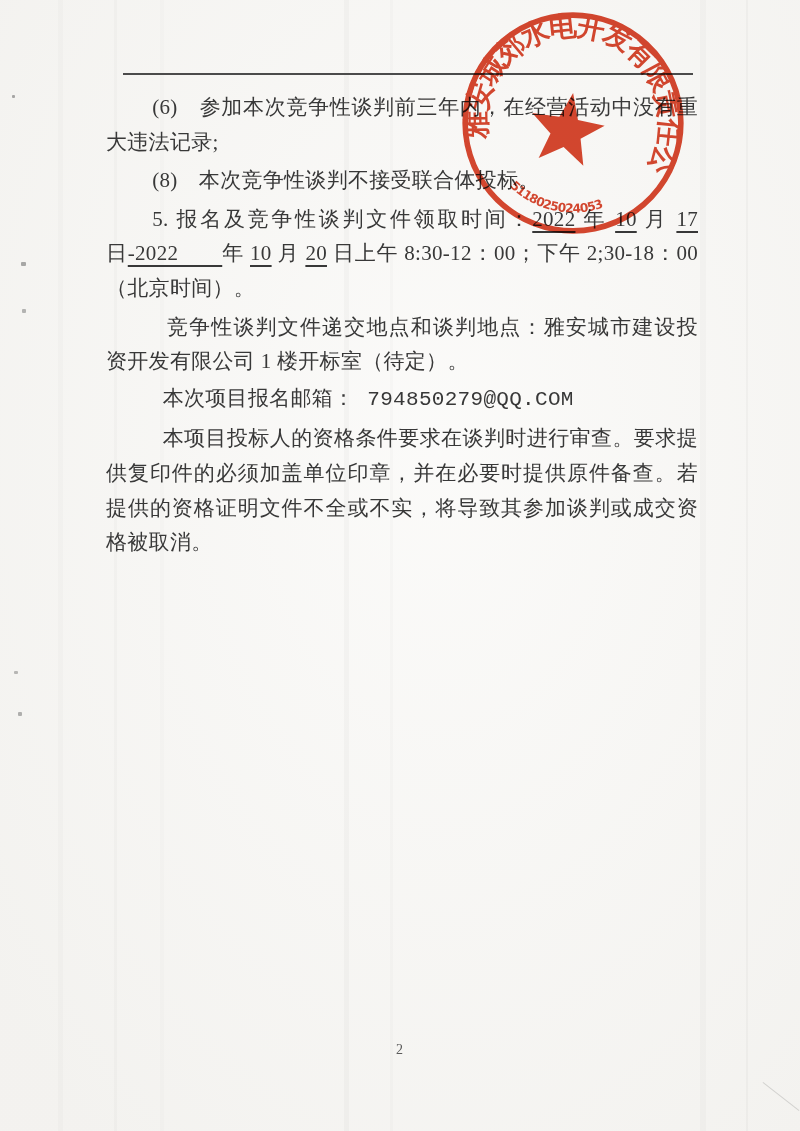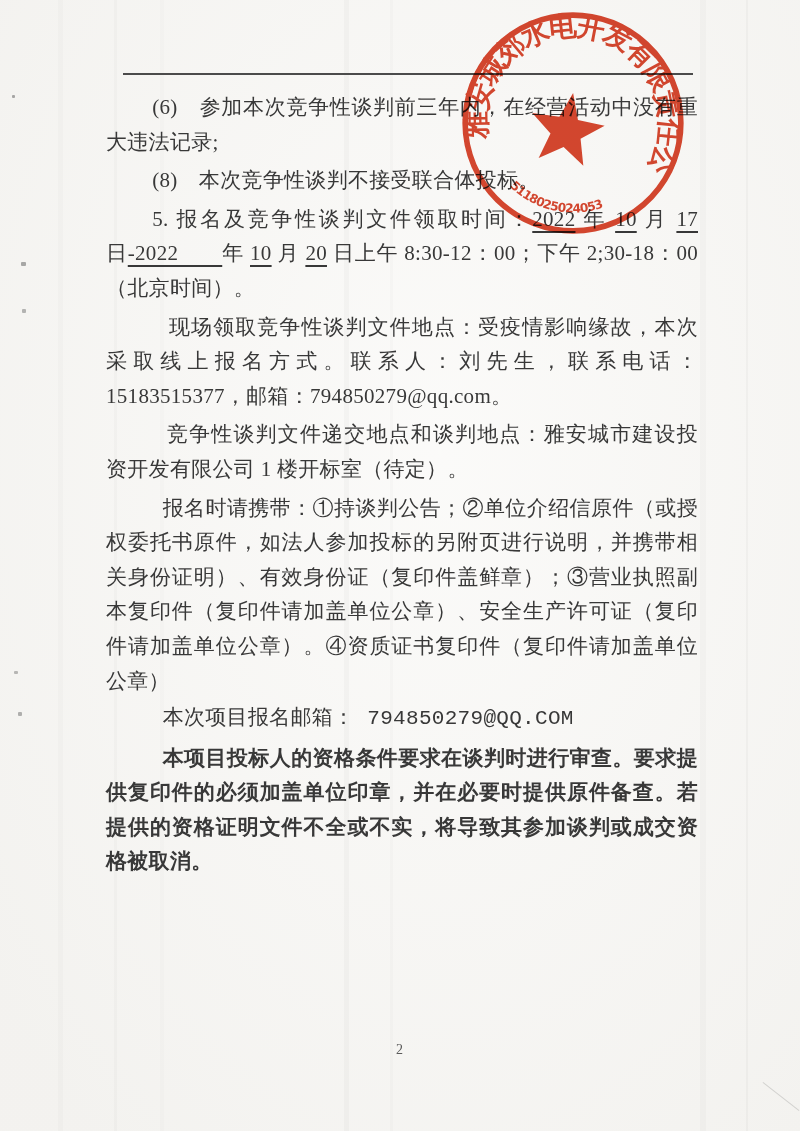--- a/index.html
+++ b/index.html
@@ -39,21 +39,21 @@
   }
   
   p[data-pname="item-6"],p[data-pname="item-7"],p[data-pname="item-8"]{text-indent:2.2em;}
   p[data-pname="clause-5"]{text-indent:2.2em;}
   p[data-pname="clause-5-venue"]{text-indent:3.0em;}
   p[data-pname="clause-6"]{text-indent:1.7em;}
   p[data-pname="clause-6-venue"]{text-indent:2.9em;}
   p[data-pname="clause-7"]{text-indent:2.3em;}
   p[data-pname="registration-items"]{text-indent:2.7em;}
   p[data-pname="registration-email"]{text-indent:2.7em;font-family:Liberation Mono, monospace;}
-  p[data-pname="qualification-review"]{text-indent:2.7em;font-weight:bold;}
+  p[data-pname="qualification-review"]{text-indent:2.7em;}
 
   .page-number{
     position:absolute;left:0;top:1042px;width:800px;
     text-align:center;font-size:14px;color:#5a5a5a;letter-spacing:1px;
   }
   .seal{
     position:absolute;left:456px;top:6px;width:234px;height:234px;
     mix-blend-mode:multiply;
     opacity:0.92;
     transform:rotate(10deg);
@@ -83,23 +83,21 @@
   <div class="speck" style="left:22px;top:309px;width:4px;height:4px;background:rgba(100,100,100,0.45);"></div>
   <div class="speck" style="left:14px;top:671px;width:4px;height:3px;background:rgba(90,90,90,0.4);"></div>
   <div class="speck" style="left:18px;top:712px;width:4px;height:4px;background:rgba(90,90,90,0.45);"></div>
 
   <div class="rule"></div>
 
   <div class="doc-body">
       <p data-pname="item-6"><span>(6)　参加本次竞争性谈判前三年内，在经营活动中没有重大违法记录;</span></p>
       <p data-pname="item-8"><span>(8)　本次竞争性谈判不接受联合体投标。</span></p>
       <p class="bold" data-pname="clause-5"><span>5. 报名及竞争性谈判文件领取时间：</span><span class="u">2022</span><span> 年 </span><span class="u">10</span><span> 月 </span><span class="u">17</span><span> 日</span><span class="u">-2022　　</span><span>年 </span><span class="u">10</span><span> 月 </span><span class="u">20</span><span> 日上午 8:30-12：00；下午 2;30-18：00（北京时间）。</span></p>
-      <p class="bold" data-pname="clause-5-venue"><span>现场领取竞争性谈判文件地点：受疫情影响缘故，本次采取线上报名方式。联系人：刘先生，联系电话：15183515377，邮箱：794850279@qq.com。</span></p>
       <p class="bold" data-pname="clause-6-venue"><span>竞争性谈判文件递交地点和谈判地点：雅安城市建设投资开发有限公司 1 楼开标室（待定）。</span></p>
-      <p data-pname="registration-items"><span>报名时请携带：①持谈判公告；②单位介绍信原件（或授权委托书原件，如法人参加投标的另附页进行说明，并携带相关身份证明）、有效身份证（复印件盖鲜章）；③营业执照副本复印件（复印件请加盖单位公章）、安全生产许可证（复印件请加盖单位公章）。④资质证书复印件（复印件请加盖单位公章）</span></p>
       <p data-pname="registration-email"><span>本次项目报名邮箱： 794850279@QQ.COM</span></p>
       <p data-pname="qualification-review"><span>本项目投标人的资格条件要求在谈判时进行审查。要求提供复印件的必须加盖单位印章，并在必要时提供原件备查。若提供的资格证明文件不全或不实，将导致其参加谈判或成交资格被取消。</span></p>
     </div>
 
   <div class="page-number">2</div>
 
   <div class="seal">
     <svg viewBox="0 0 230 230" xmlns="http://www.w3.org/2000/svg">
       <defs>
         <path id="seal-text-arc" d="M 34.2 144.4 A 86 86 0 1 1 195.8 144.4" fill="none"></path>

